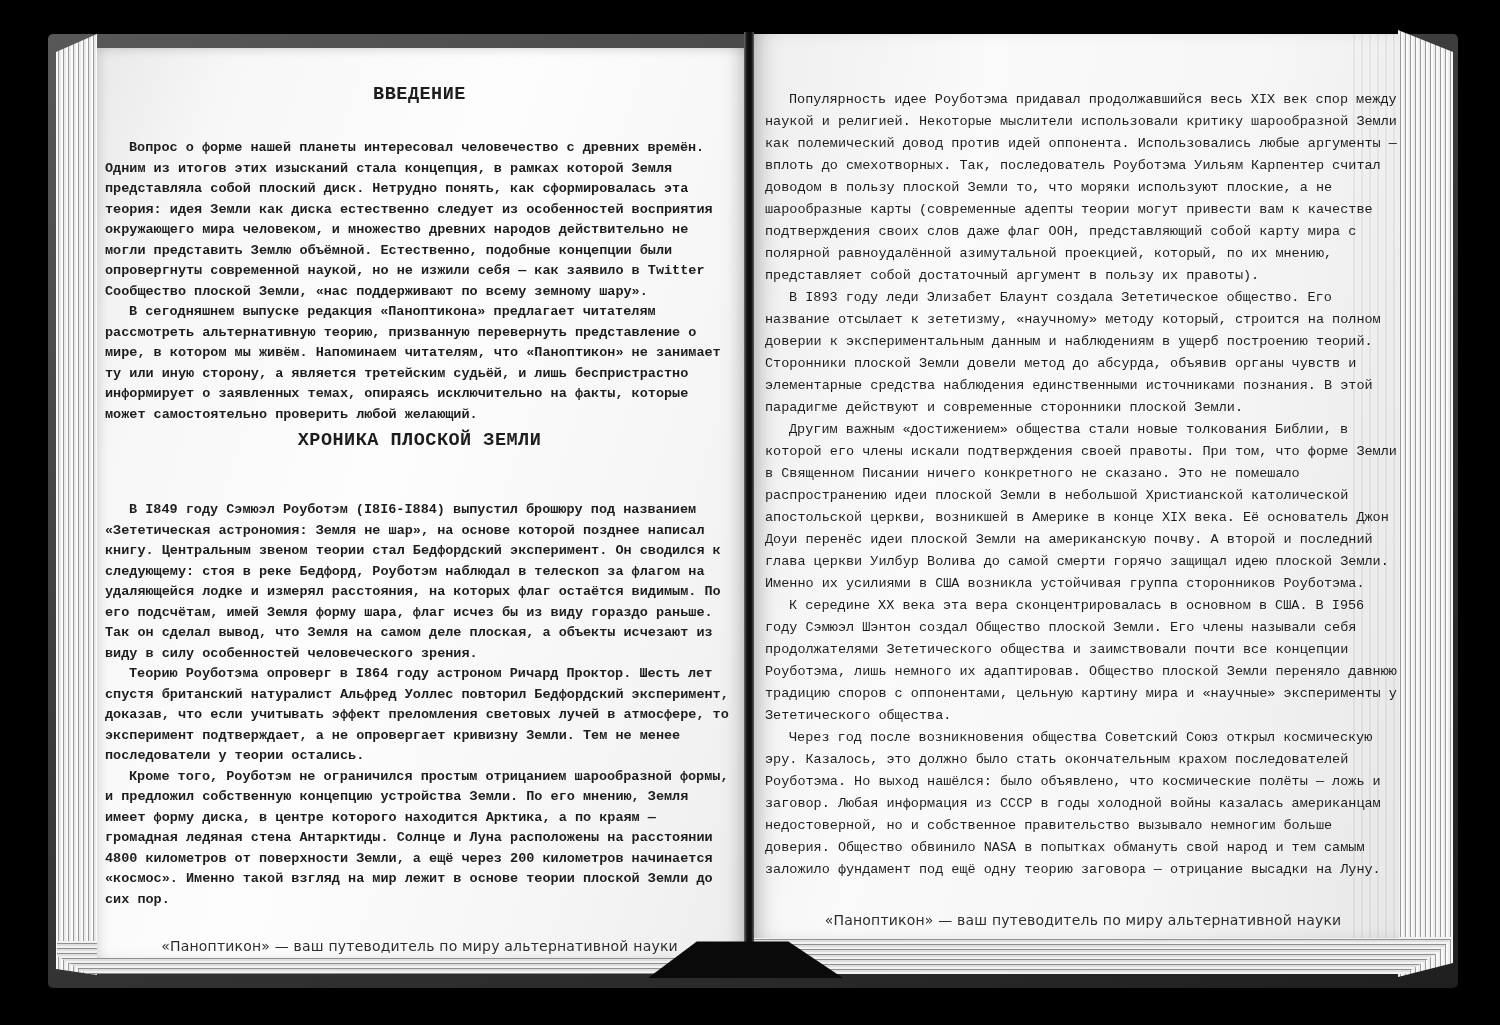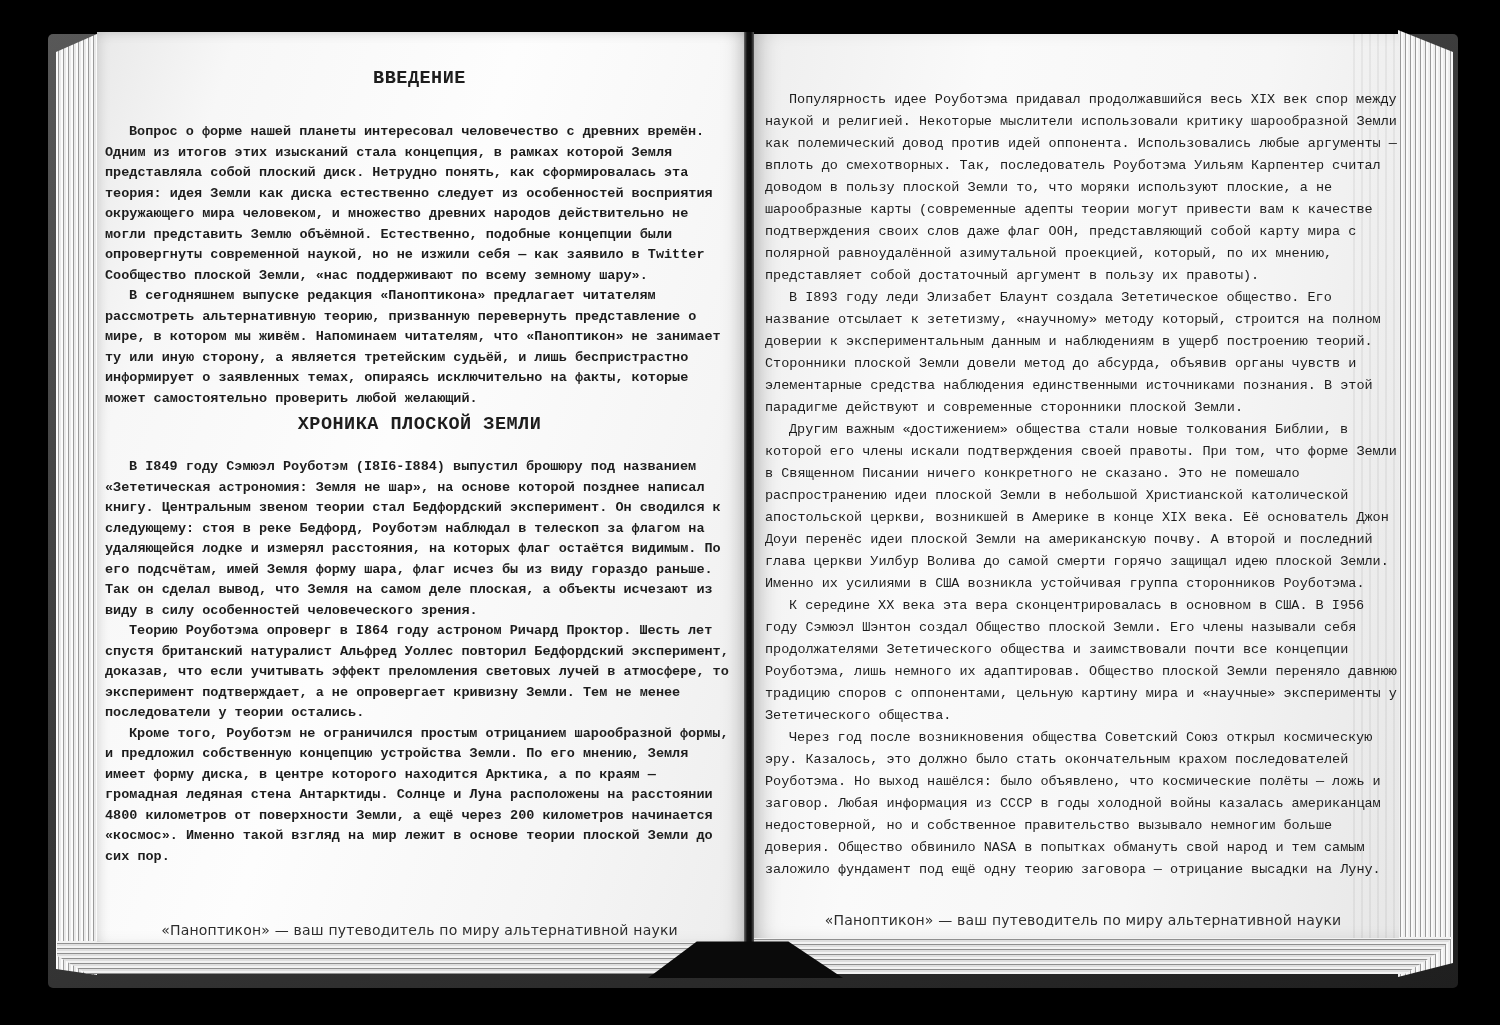--- a/index.html
+++ b/index.html
@@ -43,21 +43,21 @@
     background:linear-gradient(to right,#6b6b6b 0,#111 30%,#0a0a0a 70%,#5a5a5a 100%);
   }
   .binding{
     left:648px;top:940px;width:195px;height:38px;background:#0a0a0a;
     clip-path:polygon(0 100%,25% 4%,72% 4%,100% 100%);
   }
 
   
   .page{color:#1d1d1d;}
   .page.left{
-    left:97px;top:32px;width:648px;height:910px;
+    left:97px;top:48px;width:648px;height:910px;
     background:linear-gradient(108deg,#e9e9e9 0%,#f7f7f7 15%,#fdfdfd 45%,#f5f5f5 78%,#ededed 100%);
     box-shadow:inset -14px 0 22px -14px rgba(0,0,0,.35), inset 6px 4px 14px -6px rgba(0,0,0,.18);
   }
   .page.right{
     left:753px;top:34px;width:646px;height:904px;
     background:linear-gradient(100deg,#eeeeee 0%,#fafafa 30%,#f6f6f6 65%,#e7e7e7 100%);
     box-shadow:inset 16px 0 26px -16px rgba(0,0,0,.4);
   }
   .page.right::after{
     content:"";position:absolute;top:0;bottom:0;right:0;width:52px;
@@ -67,21 +67,21 @@
 
   .content{position:absolute;top:0;bottom:0;box-sizing:border-box;}
   .left  .content{left:8px;width:629px;}
   .right .content{left:12px;width:636px;padding-top:55px;}
 
   h1,h2{
     margin:0;font-size:18.5px;font-weight:700;line-height:22px;
     letter-spacing:.5px;text-align:center;text-indent:0;
   }
   .left h1{margin-top:36px;}
-  .left h2{margin-top:5px;margin-bottom:21px;}
+  .left h2{margin-top:5px;margin-bottom:48px;}
 
   p{margin:0;text-indent:24px;font-size:13.5px;}
   .left  p{line-height:20.5px;font-weight:bold;}
   .right p{line-height:22px;}
   .left .content > p:first-of-type{margin-top:32px;}
 
   .page-footer{
     position:absolute;left:0;right:0;text-align:center;
     font-family:"DejaVu Sans","Liberation Sans",sans-serif;
     font-size:14px;color:#2d2d2d;letter-spacing:.2px;

